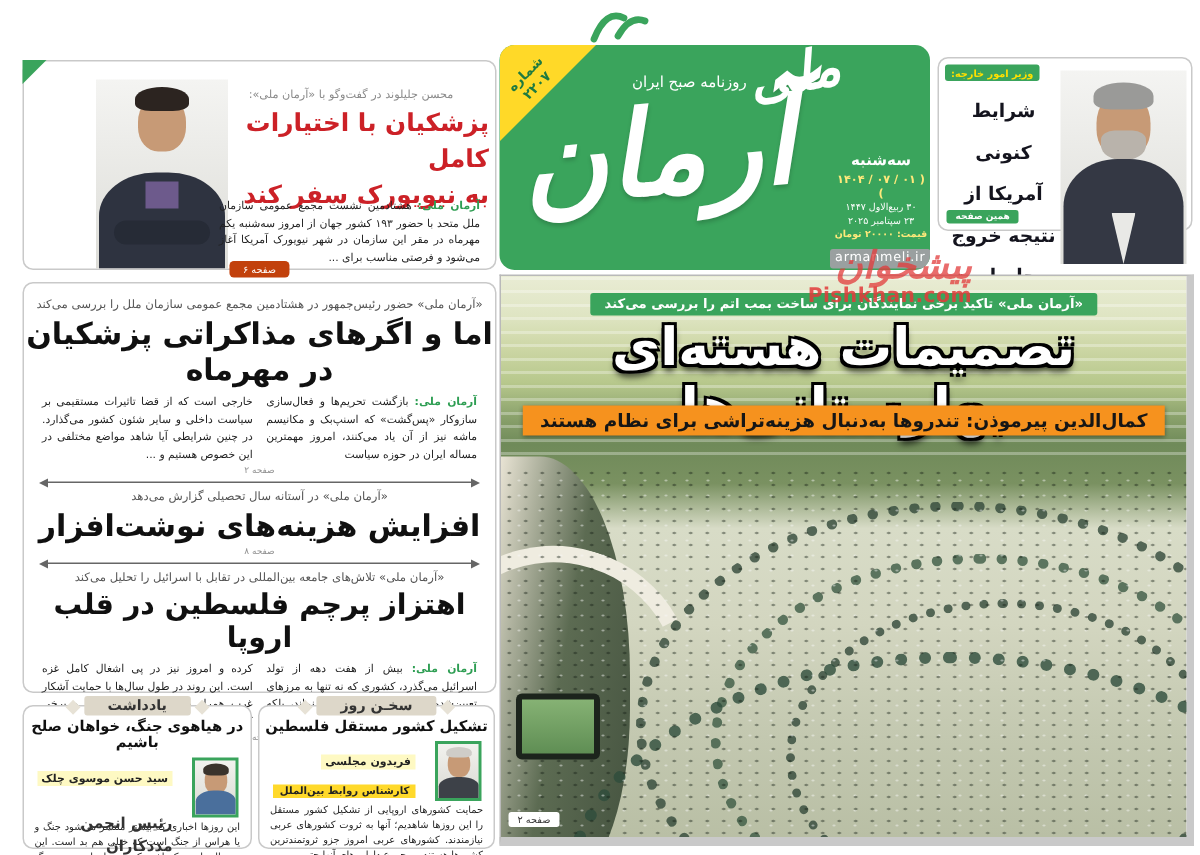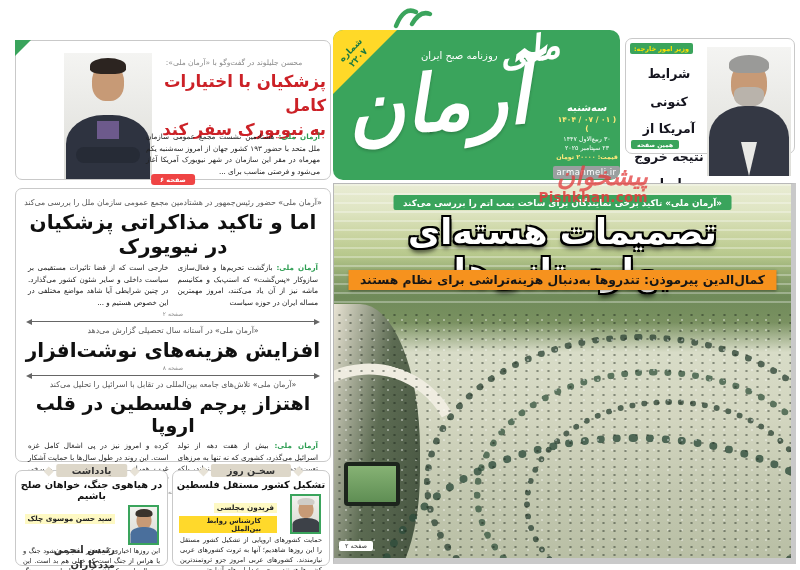--- a/index.html
+++ b/index.html
@@ -55,21 +55,21 @@
   .iv-box { left:15px; top:40px; width:316px; height:140px; }
   .iv-fold { position:absolute; top:-1px; left:-1px; width:0; height:0;
     border-top:16px solid #3aa45c; border-right:16px solid transparent; }
   .iv-kicker { position:absolute; right:8px; top:17px; width:176px; text-align:center;
     font-size:7.5px; color:#8a8a8a; }
   .iv-head { position:absolute; right:4px; top:29px; width:184px; 
     color:#cc2127; font-size:16.5px; font-weight:bold; line-height:1.45; letter-spacing:-.3px; }
   .iv-body { position:absolute; right:10px; top:90px; width:174px; font-size:7.2px;
     line-height:1.6; text-align:justify; color:#222; }
   .iv-pill { position:absolute; left:50%; bottom:-6px; transform:translateX(-50%);
-    background:#ef4444; color:#fff; font-size:6.5px; font-weight:bold; padding:1.5px 9px; border-radius:3px; }
+    background:#c2410c; color:#fff; font-size:6.5px; font-weight:normal; padding:1.5px 9px; border-radius:3px; }
   .badge-inline { color:#2e9e53; font-weight:bold; }
 
   
   .stack { left:15px; top:188px; width:316px; height:274px; padding-top:7px; }
   .st-kicker { text-align:center; font-size:7.8px; color:#555; margin:2px 8px 0 8px; }
   .st-head { text-align:center; font-weight:bold; color:#101010; letter-spacing:-.5px; }
   .st-head.h-a { font-size:20px; margin-top:3px; }
   .st-head.h-b { font-size:20px; margin-top:3px; }
   .st-head.h-c { font-size:19px; margin-top:3px; }
   .st-cols { display:flex; gap:9px; padding:4px 12px 0 12px; font-size:7.2px; line-height:1.6;
@@ -90,21 +90,21 @@
     background:#e7e2d6; transform:rotate(45deg); }
   .tab::before { left:-11px; } .tab::after { right:-11px; }
   .sb-head { margin-top:8px; text-align:center; font-size:9.8px; font-weight:bold; color:#111; }
   .author-row { position:relative; height:42px; margin-top:3px; padding:2px 8px 0 6px; }
   .a-photo { position:absolute; left:auto; right:8px; top:1px; width:31px; height:40px;
     border:2px solid #3aa45c; background:linear-gradient(#f2f2ee,#d9d9d2); overflow:hidden; }
   .a-meta { margin-right:44px; text-align:right; }
   .hl-name { display:inline-block; background:#fef9c3; color:#222; font-size:7.3px; font-weight:bold;
     padding:.5px 3px; margin-top:2px; }
   .hl-role { display:inline-block; background:#ffd92b; color:#222; font-size:6.8px; font-weight:bold;
-    padding:.5px 16px; margin-top:2px; }
+    padding:.5px 4px; margin-top:2px; }
   .plain-role { font-size:10px; font-weight:bold; color:#333; margin-top:18px; line-height:1.45; }
   .sb-body { padding:1px 7px 0 7px; font-size:6.6px; line-height:1.5; text-align:justify; color:#222; }
 
   
   .photo { position:absolute; left:333px; top:183px; width:463px; height:381px; overflow:hidden;
     border:1px solid #b9b9b9; border-right:5px solid #c9c9c9; border-bottom:6px solid #c9c9c9;
     background:linear-gradient(180deg,#e9ecd4 0%,#dfe5c3 7%,#ccd6a4 13%,#b7c88c 19%,#8ba26c 25%,
       #6f8a59 30%,#7a9161 37%,#d8dcc7 45%,#d3d6c0 62%,#c3c8b0 82%,#b9bfa5 100%); }
   .ph-stripes { position:absolute; left:0; top:0; width:100%; height:32%;
     background:repeating-linear-gradient(180deg, rgba(255,255,255,.30) 0 2px, rgba(0,0,0,0) 2px 9px); }
@@ -202,21 +202,21 @@
     </div>
     <div class="iv-body">
       <span class="badge-inline">آرمان ملی:</span>
       <span>هشتادمین نشست مجمع عمومی سازمان ملل متحد با حضور ۱۹۳ کشور جهان از امروز سه‌شنبه یکم مهرماه در مقر این سازمان در شهر نیویورک آمریکا آغاز می‌شود و فرصتی مناسب برای ...</span>
     </div>
     <div class="iv-pill">صفحه ۶</div>
   </div>
 
   <div class="nbox stack">
     <div class="st-kicker">«آرمان ملی» حضور رئیس‌جمهور در هشتادمین مجمع عمومی سازمان ملل را بررسی می‌کند</div>
-    <div class="st-head h-a">اما و تاکید مذاکراتی پزشکیان در نیویورک</div>
+    <div class="st-head h-a">اما و اگرهای مذاکراتی پزشکیان در مهرماه</div>
     <div class="st-cols">
       <div>
         <span class="badge-inline">آرمان ملی:</span>
         <span>بازگشت تحریم‌ها و فعال‌سازی سازوکار «پس‌گشت» که اسنپ‌بک و مکانیسم ماشه نیز از آن یاد می‌کنند، امروز مهمترین مساله ایران در حوزه سیاست</span>
       </div>
       <div>خارجی است که از قضا تاثیرات مستقیمی بر سیاست داخلی و سایر شئون کشور می‌گذارد. در چنین شرایطی آیا شاهد مواضع مختلفی در این خصوص هستیم و ...</div>
     </div>
     <div class="st-page">صفحه ۲</div>
     <div class="rule"></div>
     <div class="st-kicker">«آرمان ملی» در آستانه سال تحصیلی گزارش می‌دهد</div>

